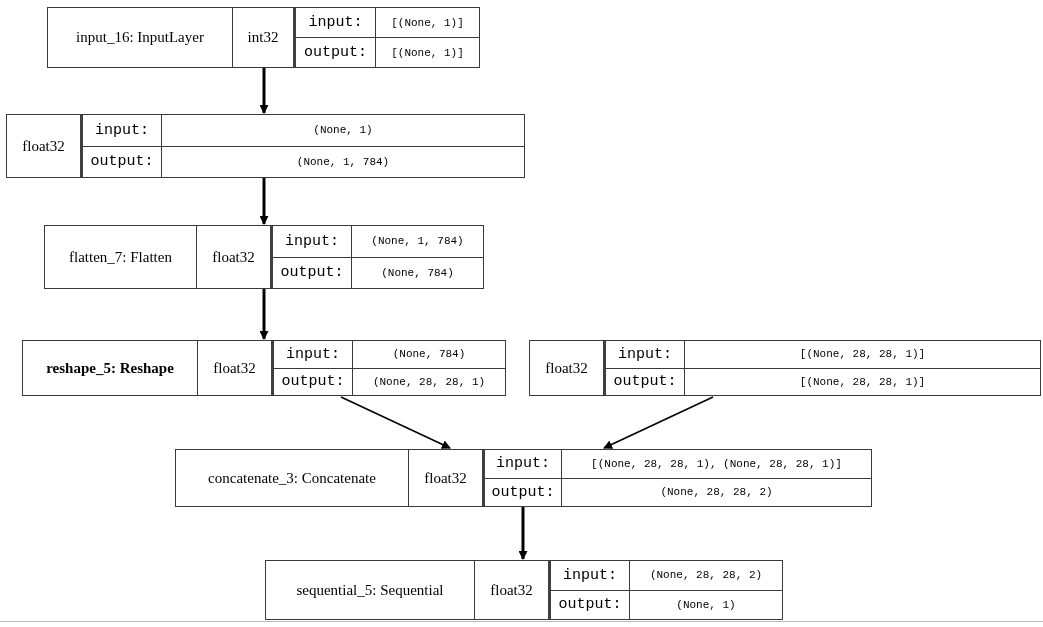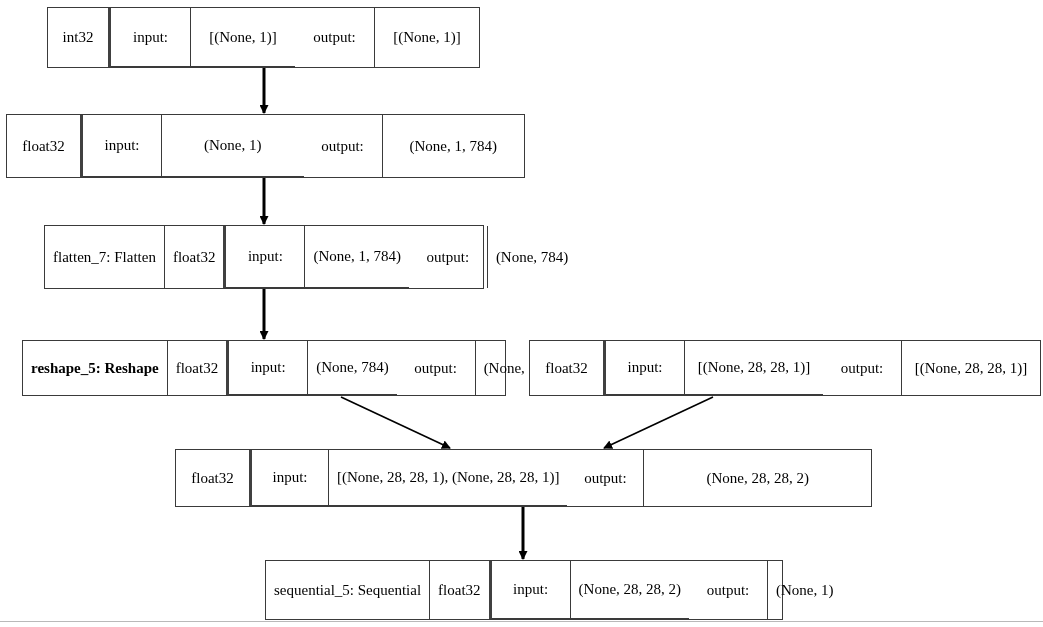--- a/index.html
+++ b/index.html
@@ -42,22 +42,23 @@
     justify-content: center;
     font-size: 15px;
     line-height: 1.1;
     white-space: nowrap;
     padding: 0 8px;
   }
   .col-name   { border-right: 1px solid #3a3a3a; }
   .col-dtype  { border-right: 3px solid #404040; }
   .col-io {
     display: flex;
-    flex-direction: row;
+    flex-direction: column;
     flex: 1 1 auto;
+    font-family: Liberation Mono, monospace;
   }
   .io-row {
     display: flex;
     flex: 1 1 50%;
     min-height: 0;
   }
   .io-row.top { border-bottom: 1px solid #3a3a3a; }
   .io-label {
     box-sizing: border-box;
     display: flex;
@@ -67,21 +68,21 @@
     font-size: 15px;
     white-space: nowrap;
     padding: 0 8px;
   }
   .io-value {
     box-sizing: border-box;
     flex: 1 1 auto;
     display: flex;
     align-items: center;
     justify-content: center;
-    font-size: 15px;
+    font-size: 11px;
     white-space: nowrap;
     padding: 0 8px;
   }
   
   .edge-layer {
     position: absolute;
     left: 0;
     top: 0;
     width: 1043px;
     height: 627px;
@@ -104,20 +105,21 @@
         <line x1="264" y1="178" x2="264" y2="224" marker-end="url(#arrowhead)" stroke="#000000" stroke-width="3"></line>
         <line x1="264" y1="289" x2="264" y2="339" marker-end="url(#arrowhead)" stroke="#000000" stroke-width="3"></line>
         <line x1="341" y1="397" x2="450" y2="448" marker-end="url(#arrowhead)" stroke="#000000" stroke-width="1.6"></line>
         <line x1="713" y1="397" x2="604" y2="448" marker-end="url(#arrowhead)" stroke="#000000" stroke-width="1.6"></line>
         <line x1="523" y1="507" x2="523" y2="559" marker-end="url(#arrowhead)" stroke="#000000" stroke-width="3"></line>
       </g>
   </svg>
 
   <div id="node-group">
       <div class="node" style="left: 47px; top: 7px; width: 433px; height: 61px; border-color: rgb(58, 58, 58);">
+        <div class="cell col-name" style="width: 185px;">input_16: InputLayer</div>
         <div class="cell col-dtype" style="width: 63px;">int32</div>
         <div class="col-io">
           <div class="io-row top">
             <div class="io-label" style="width: 80px;">input:</div>
             <div class="io-value">[(None, 1)]</div>
           </div>
           <div class="io-row bottom">
             <div class="io-label" style="width: 80px;">output:</div>
             <div class="io-value">[(None, 1)]</div>
           </div>
@@ -171,20 +173,21 @@
             <div class="io-label" style="width: 79px;">input:</div>
             <div class="io-value">[(None, 28, 28, 1)]</div>
           </div>
           <div class="io-row bottom">
             <div class="io-label" style="width: 79px;">output:</div>
             <div class="io-value">[(None, 28, 28, 1)]</div>
           </div>
         </div>
       </div>
       <div class="node" style="left: 175px; top: 449px; width: 697px; height: 58px; border-color: rgb(58, 58, 58);">
+        <div class="cell col-name" style="width: 233px;">concatenate_3: Concatenate</div>
         <div class="cell col-dtype" style="width: 76px;">float32</div>
         <div class="col-io">
           <div class="io-row top">
             <div class="io-label" style="width: 77px;">input:</div>
             <div class="io-value">[(None, 28, 28, 1), (None, 28, 28, 1)]</div>
           </div>
           <div class="io-row bottom">
             <div class="io-label" style="width: 77px;">output:</div>
             <div class="io-value">(None, 28, 28, 2)</div>
           </div>

